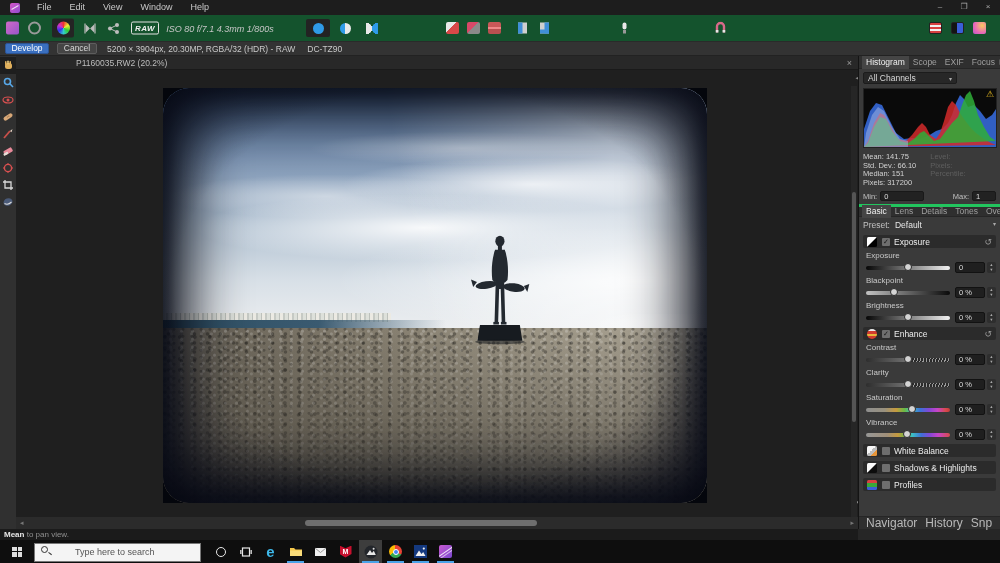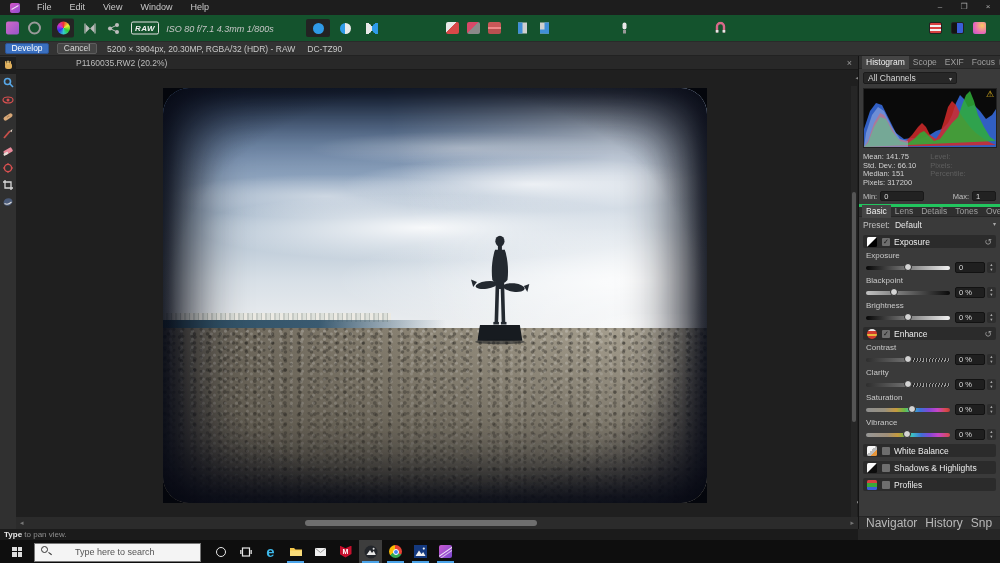--- a/index.html
+++ b/index.html
@@ -350,21 +350,21 @@
     </div>
 
     <div class="hscroll">
       <span class="scroll-arrow">◂</span>
       <div class="hthumb"></div>
       <span class="scroll-arrow" style="margin-left:auto;">▸</span>
     </div>
   </div>
 
   <div class="statusbar">
-    <b>Type</b><span> to pan view.</span>
+    <b>Mean</b><span> to pan view.</span>
   </div>
   <div class="status-right-fill"></div>
 
   <div class="rpanel">
 
     <div class="ptabbar">
       <div class="grip"></div>
       <div class="ptab active">Histogram</div>
       <div class="ptab">Scope</div>
       <div class="ptab">EXIF</div>

